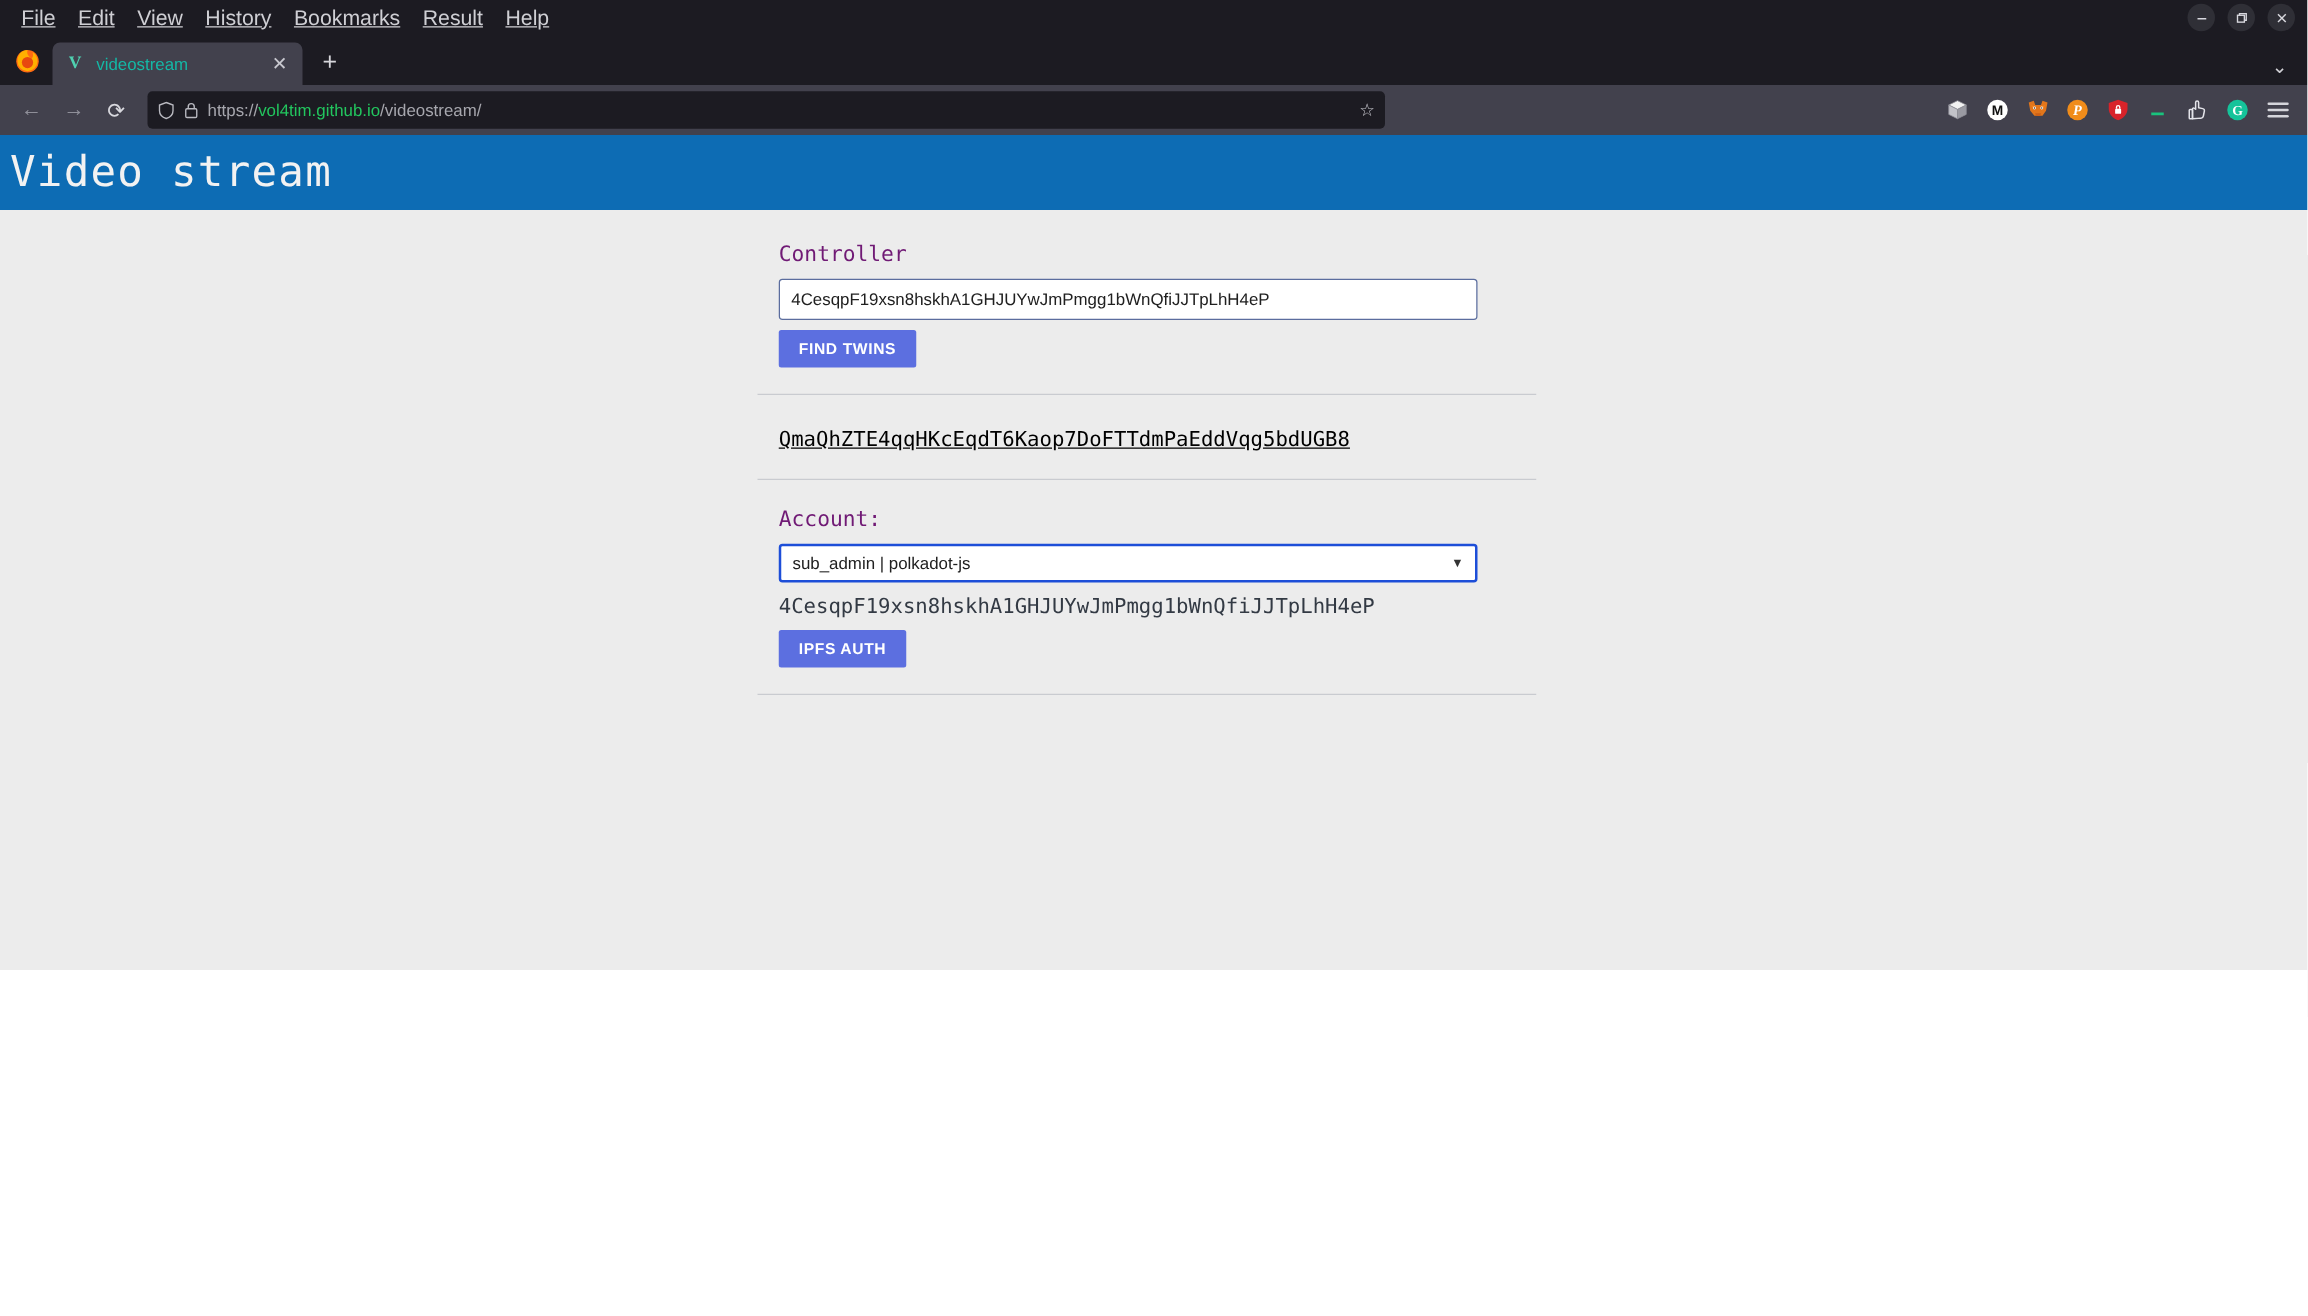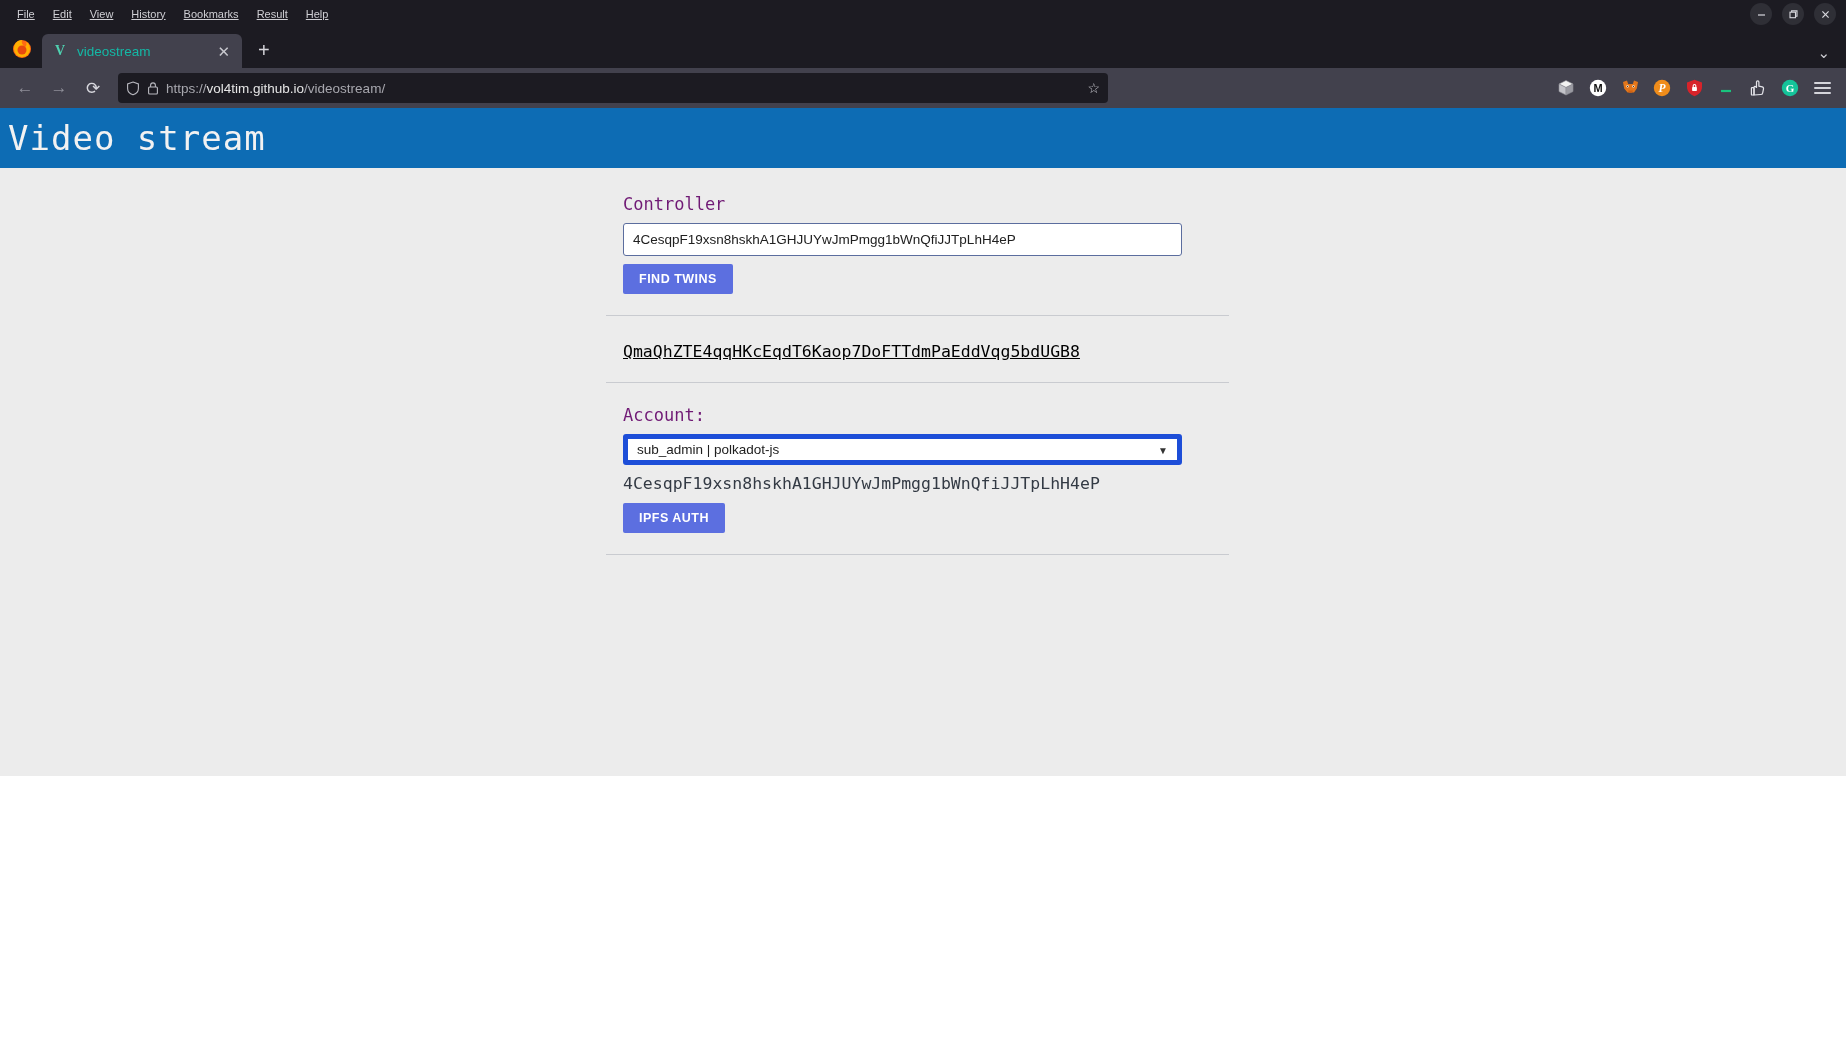--- a/index.html
+++ b/index.html
@@ -14,21 +14,21 @@
   .titlebar {
     height: 28px;
     background: #1c1b22;
     display: flex;
     align-items: center;
     position: relative;
   }
   .menubar { display: flex; align-items: center; padding-left: 8px; gap: 0px; }
   .menu-item {
     color: #cfcfd4;
-    font-size: 11px;
+    font-size: 17px;
     padding: 3px 9px;
     line-height: 1;
     white-space: nowrap;
   }
   .menu-item .ul { text-decoration: underline; }
   .win-controls {
     position: absolute;
     right: 10px; top: 0; height: 28px;
     display: flex; align-items: center; gap: 10px;
   }
@@ -95,21 +95,21 @@
     height: 30px;
     background: #1c1b22;
     border-radius: 4px;
     display: flex; align-items: center;
     margin: 0 8px 0 6px;
     padding: 0 8px;
     gap: 7px;
     max-width: 990px;
   }
   .url-text { flex: 1; font-size: 13.5px; color: #a7a7ae; white-space: nowrap; }
-  .url-text .host { color: #e5e5e5; }
+  .url-text .host { color: #22c55e; }
   .star { color: #c9c9d0; font-size: 14px; }
   .ext-icons { display: flex; align-items: center; gap: 12px; margin-left: auto; padding-right: 4px;}
   .ext { width: 20px; height: 20px; display:flex; align-items:center; justify-content:center; }
   .hamburger { display: flex; flex-direction: column; gap: 3px; width: 17px; }
   .hamburger i { display: block; height: 2px; background: #d5d5db; border-radius: 1px; }
 
   
   .page { background: #ececec; height: 668px; }
   .page-header {
     background: #0d6cb4;
@@ -173,21 +173,21 @@
     font-family: "DejaVu Sans Mono", monospace;
     font-size: 16.5px;
     color: #000000;
     text-decoration: underline;
     display: inline-block;
     margin-top: 4px;
   }
   .select {
     width: 559px;
     height: 31px;
-    border: 5px solid #1d4ed8;
+    border: 2px solid #1d4ed8;
     background: #ffffff;
     border-radius: 3px;
     font-size: 13.5px;
     color: #202020;
     padding: 0 9px;
     display: flex; align-items: center;
     position: relative;
   }
   .select .chev {
     position: absolute; right: 9px; top: 50%; transform: translateY(-50%);

